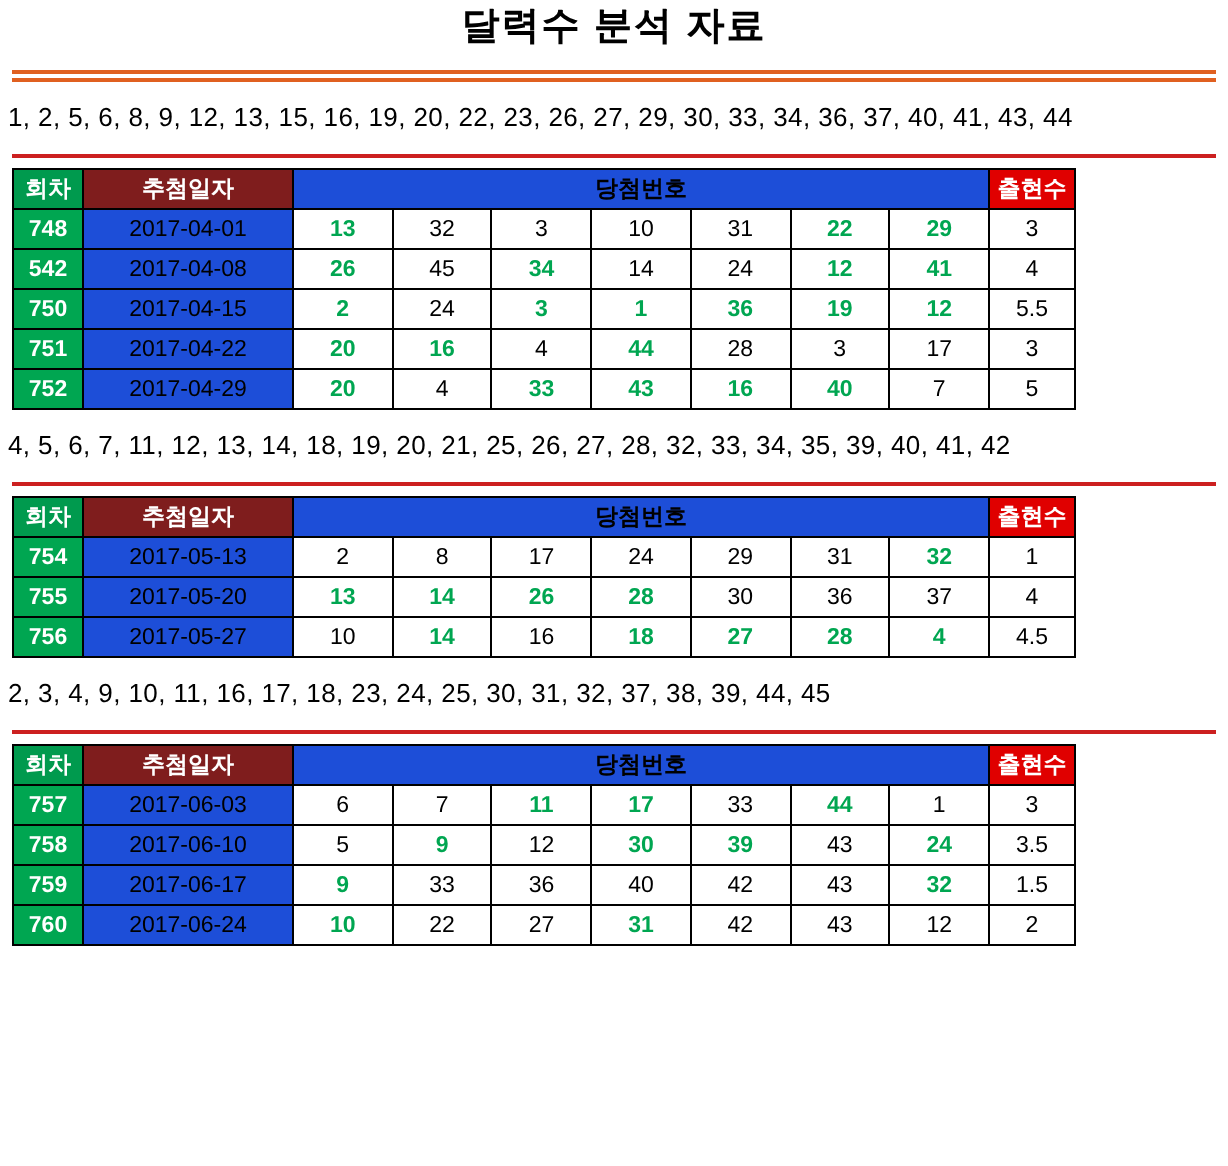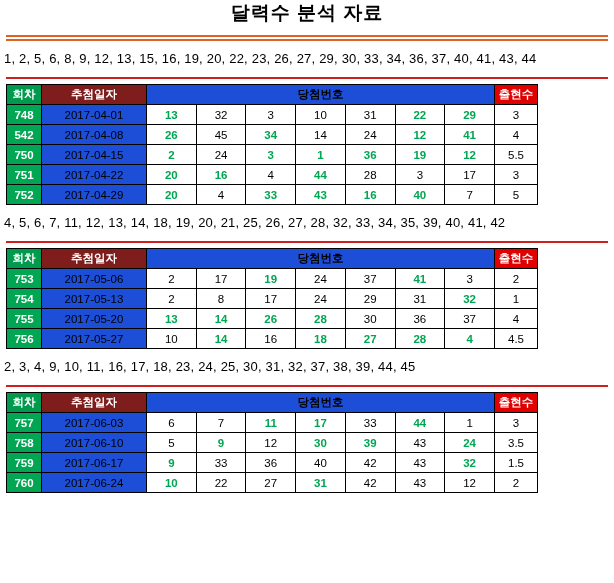--- a/index.html
+++ b/index.html
@@ -205,32 +205,20 @@
           <thead>
             <tr>
               <th class="h-round">회차</th>
               <th class="h-date">추첨일자</th>
               <th class="h-nums" colspan="7">당첨번호</th>
               <th class="h-count">출현수</th>
             </tr>
           </thead>
           <tbody>
             <tr>
-              <td class="c-round">753</td>
-              <td class="c-date">2017-05-06</td>
-              <td class="c-num">2</td>
-              <td class="c-num">17</td>
-              <td class="c-num hl">19</td>
-              <td class="c-num">24</td>
-              <td class="c-num">37</td>
-              <td class="c-num hl">41</td>
-              <td class="c-num">3</td>
-              <td class="c-count">2</td>
-            </tr>
-            <tr>
               <td class="c-round">754</td>
               <td class="c-date">2017-05-13</td>
               <td class="c-num">2</td>
               <td class="c-num">8</td>
               <td class="c-num">17</td>
               <td class="c-num">24</td>
               <td class="c-num">29</td>
               <td class="c-num">31</td>
               <td class="c-num hl">32</td>
               <td class="c-count">1</td>

